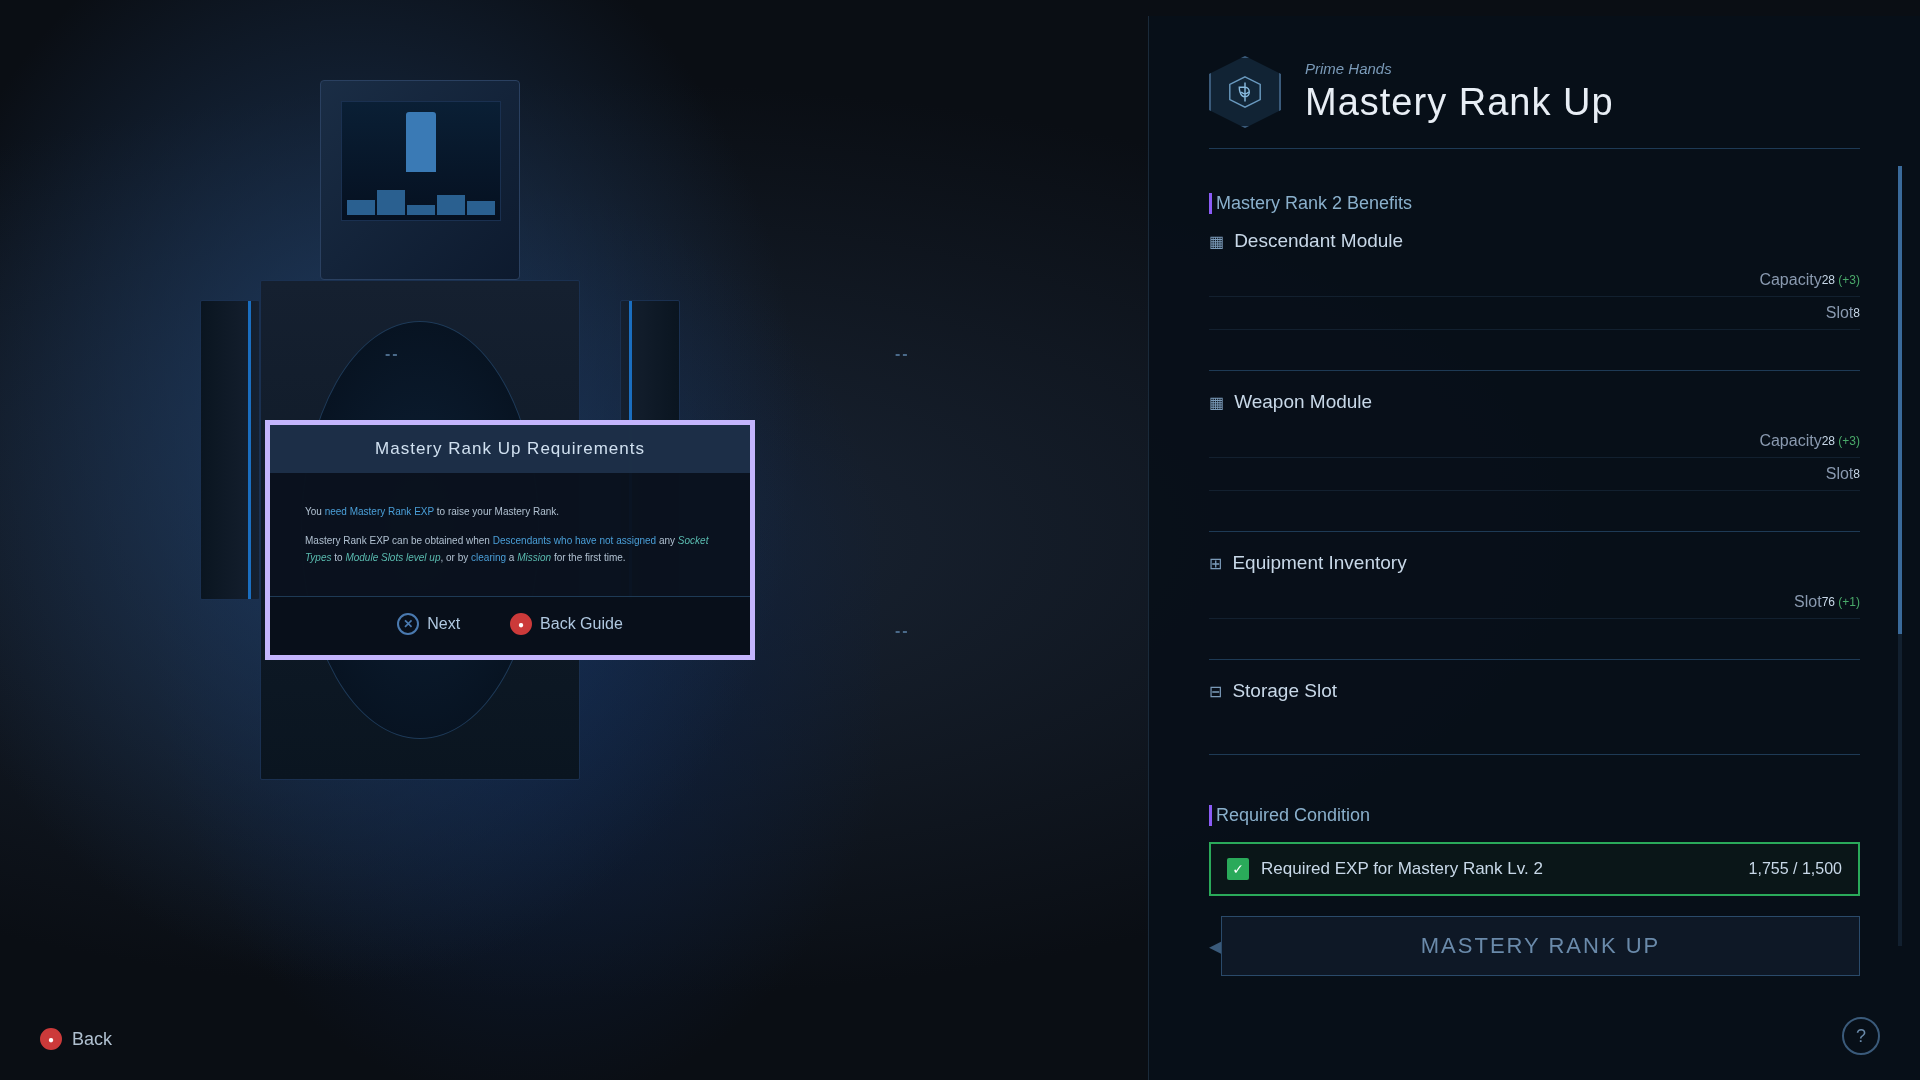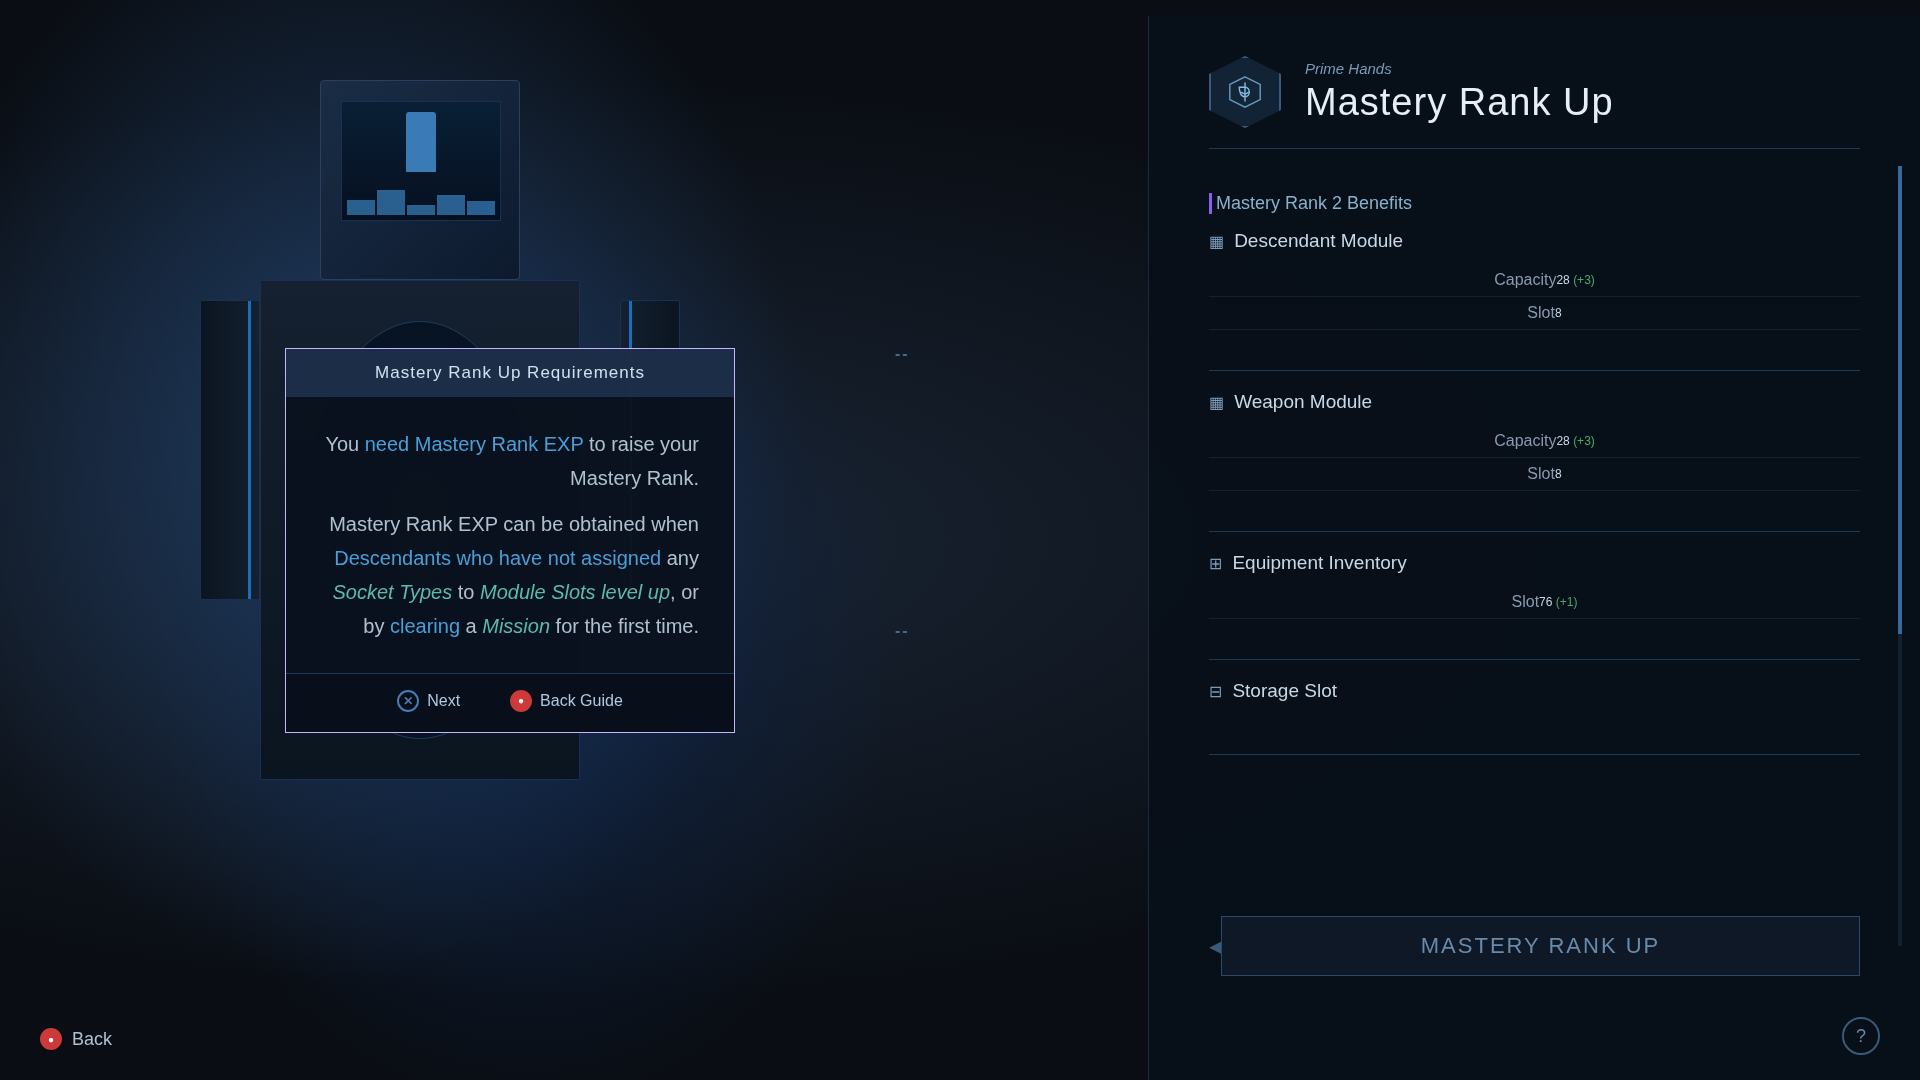--- a/index.html
+++ b/index.html
@@ -260,21 +260,21 @@
       font-weight: 400;
     }
 
     .module-icon {
       color: #7a9ab8;
       font-size: 16px;
     }
 
     .stat-row {
       display: flex;
-      justify-content: center;
+      justify-content: flex-end;
       align-items: center;
       padding: 7px 0 7px 20px;
       color: #8a9ab0;
       font-size: 16px;
       border-bottom: 1px solid rgba(30, 50, 70, 0.5);
     }
 
     .stat-value {
       color: #c8d8e8;
       font-size: 12px;
@@ -369,41 +369,41 @@
       left: 0;
       top: 0;
       width: 1020px;
       height: 1080px;
       display: flex;
       align-items: center;
       justify-content: center;
     }
 
     .dialog-box {
-      width: 450px;
+      width: 490px;
       background: rgba(10, 18, 30, 0.97);
-      border: 1px solid #c4b5fd;
+      border: 5px solid #c4b5fd;
     }
 
     .dialog-title-bar {
       background: rgba(30, 50, 75, 0.9);
       padding: 14px 20px;
       color: #d0e0f0;
       font-size: 17px;
       font-weight: 400;
       text-align: center;
       letter-spacing: 1px;
     }
 
     .dialog-body {
       padding: 30px 35px;
       color: #b0c0d0;
-      font-size: 20px;
+      font-size: 10px;
       line-height: 1.7;
-      text-align: right;
+      text-align: left;
     }
 
     .dialog-body .highlight-blue {
       color: #4a9fd8;
     }
 
     .dialog-body .highlight-teal {
       color: #5abcb0;
       font-style: italic;
     }
@@ -632,20 +632,32 @@
 
     <div class="module-section">
       <div class="module-header">
         <span class="module-icon">⊟</span>
         <span>Storage Slot</span>
       </div>
     </div>
 
     <div class="divider"></div>
 
+    <div class="required-condition">
+      <div class="section-header">
+        <span>Required Condition</span>
+      </div>
+      <div class="condition-row">
+        <div class="condition-label">
+          <div class="check-icon">✓</div>
+          <span>Required EXP for Mastery Rank Lv. 2</span>
+        </div>
+        <span class="condition-value">1,755 / 1,500</span>
+      </div>
+    </div>
 
     <div class="mastery-btn-area">
       <span class="mastery-btn-arrow">◂</span>
       <button class="mastery-btn">Mastery Rank Up</button>
     </div>
   </div>
 </div>
 
 <div class="dialog-overlay">
   <div class="dialog-box">

